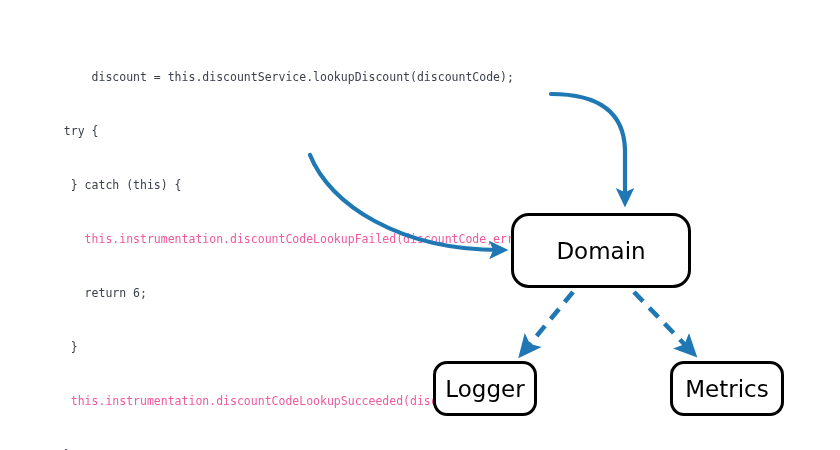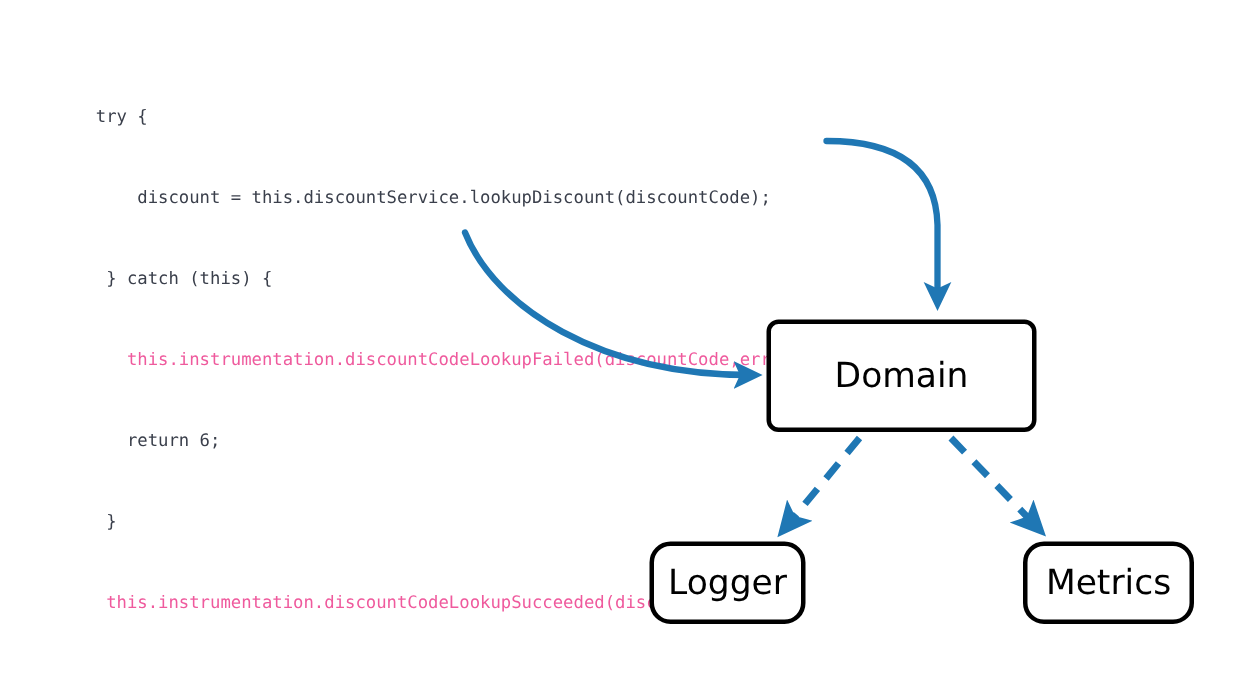--- a/index.html
+++ b/index.html
@@ -56,21 +56,21 @@
     justify-content: center;
     text-align: center;
     color: #000000;
     font-family: "DejaVu Sans", sans-serif;
   }
   #node-domain-probe {
     left: 511px;
     top: 213px;
     width: 180px;
     height: 75px;
-    border-radius: 8px;
+    border-radius: 18px;
     font-size: 23px;
     line-height: 30px;
     z-index: 3;
   }
   #node-domain-probe .node-label {
     display: block;
   }
   #node-logger {
     left: 433px;
     top: 361px;
@@ -81,31 +81,30 @@
     z-index: 3;
   }
   #node-metrics {
     left: 670px;
     top: 361px;
     width: 114px;
     height: 55px;
     border-radius: 14px;
     font-size: 23px;
     z-index: 3;
-    margin-left: 12px;
   }
 </style>
 </head>
 <body>
 
 <div id="canvas">
 
   <div id="code-block">
+    <div class="code-line">      discount = this.discountService.lookupDiscount(discountCode);</div>
     <div class="code-line">  try {</div>
-    <div class="code-line">      discount = this.discountService.lookupDiscount(discountCode);</div>
     <div class="code-line">   } catch (this) {</div>
     <div class="code-line pink">     this.instrumentation.discountCodeLookupFailed(discountCode,error);</div>
     <div class="code-line">     return 6;</div>
     <div class="code-line">   }</div>
     <div class="code-line pink">   this.instrumentation.discountCodeLookupSucceeded(discountCode);</div>
     <div class="code-line">  }</div>
   </div>
 
   <svg id="arrows" viewBox="0 0 840 450" width="840" height="450" xmlns="http://www.w3.org/2000/svg">
     <defs>

